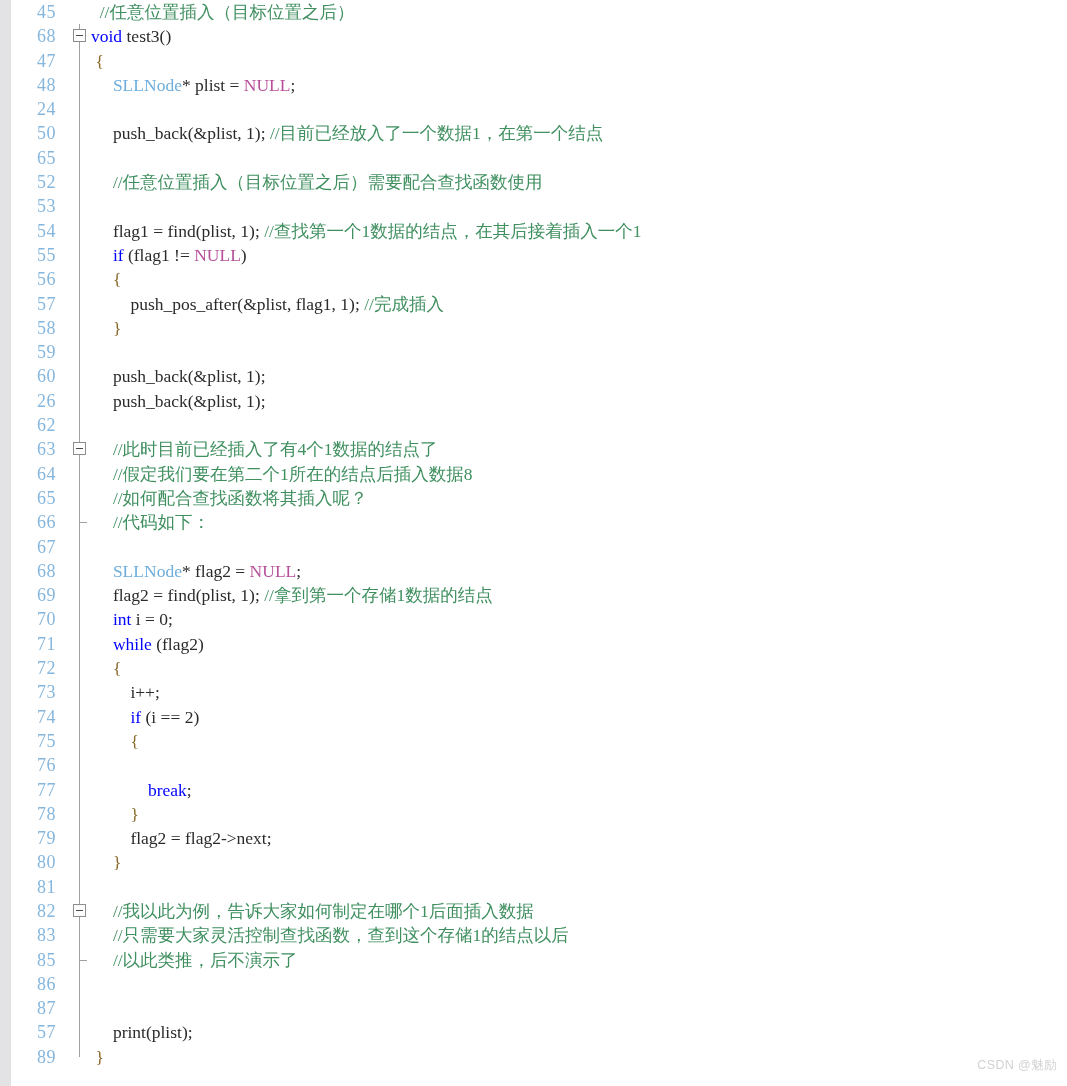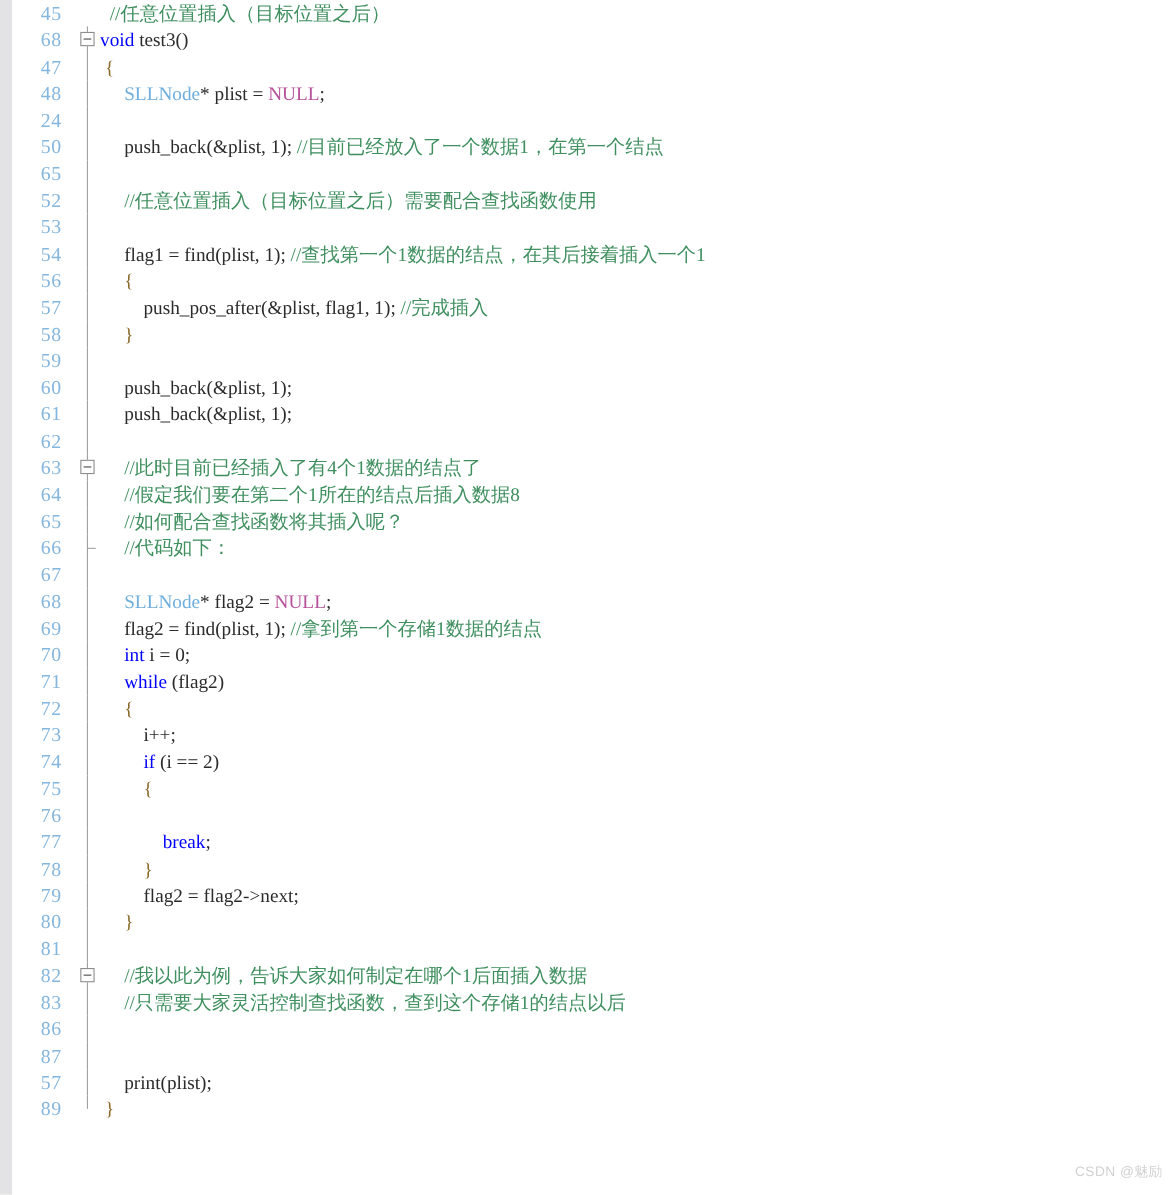--- a/index.html
+++ b/index.html
@@ -149,26 +149,27 @@
       <div class="line"><span class="lineno">45</span><span class="fold-col"></span><span class="code"><span class="plain">  </span><span class="cmt">//任意位置插入（目标位置之后）</span></span></div>
       <div class="line"><span class="lineno">68</span><span class="fold-col"><span class="fold-line"></span><span class="fold-box"></span></span><span class="code"><span class="kw">void</span><span class="plain"> test3()</span></span></div>
       <div class="line"><span class="lineno">47</span><span class="fold-col"><span class="fold-line"></span></span><span class="code"><span class="plain"> </span><span class="brace">{</span></span></div>
       <div class="line"><span class="lineno">48</span><span class="fold-col"><span class="fold-line"></span></span><span class="code"><span class="plain">     </span><span class="type">SLLNode</span><span class="plain">* plist = </span><span class="macro">NULL</span><span class="plain">;</span></span></div>
       <div class="line"><span class="lineno">24</span><span class="fold-col"><span class="fold-line"></span></span><span class="code"></span></div>
       <div class="line"><span class="lineno">50</span><span class="fold-col"><span class="fold-line"></span></span><span class="code"><span class="plain">     push_back(&amp;plist, 1); </span><span class="cmt">//目前已经放入了一个数据1，在第一个结点</span></span></div>
       <div class="line"><span class="lineno">65</span><span class="fold-col"><span class="fold-line"></span></span><span class="code"></span></div>
       <div class="line"><span class="lineno">52</span><span class="fold-col"><span class="fold-line"></span></span><span class="code"><span class="plain">     </span><span class="cmt">//任意位置插入（目标位置之后）需要配合查找函数使用</span></span></div>
       <div class="line"><span class="lineno">53</span><span class="fold-col"><span class="fold-line"></span></span></div>
       <div class="line"><span class="lineno">54</span><span class="fold-col"><span class="fold-line"></span></span><span class="code"><span class="plain">     flag1 = find(plist, 1); </span><span class="cmt">//查找第一个1数据的结点，在其后接着插入一个1</span></span></div>
+      <div class="line"><span class="lineno">55</span><span class="fold-col"><span class="fold-line"></span></span><span class="code"><span class="plain">     </span><span class="kw">if</span><span class="plain"> (flag1 != </span><span class="macro">NULL</span><span class="plain">)</span></span></div>
       <div class="line"><span class="lineno">56</span><span class="fold-col"><span class="fold-line"></span></span><span class="code"><span class="plain">     </span><span class="brace">{</span></span></div>
       <div class="line"><span class="lineno">57</span><span class="fold-col"><span class="fold-line"></span></span><span class="code"><span class="plain">         push_pos_after(&amp;plist, flag1, 1); </span><span class="cmt">//完成插入</span></span></div>
       <div class="line"><span class="lineno">58</span><span class="fold-col"><span class="fold-line"></span></span><span class="code"><span class="plain">     </span><span class="brace">}</span></span></div>
       <div class="line"><span class="lineno">59</span><span class="fold-col"><span class="fold-line"></span></span><span class="code"></span></div>
       <div class="line"><span class="lineno">60</span><span class="fold-col"><span class="fold-line"></span></span><span class="code"><span class="plain">     push_back(&amp;plist, 1);</span></span></div>
-      <div class="line"><span class="lineno">61</span><span class="fold-col"><span class="fold-line"></span></span><span class="code"><span class="plain">     push_back(&amp;plist, 1);</span></span></div>
+      <div class="line"><span class="lineno">26</span><span class="fold-col"><span class="fold-line"></span></span><span class="code"><span class="plain">     push_back(&amp;plist, 1);</span></span></div>
       <div class="line"><span class="lineno">62</span><span class="fold-col"><span class="fold-line"></span></span><span class="code"></span></div>
       <div class="line"><span class="lineno">63</span><span class="fold-col"><span class="fold-line"></span><span class="fold-box"></span></span><span class="code"><span class="plain">     </span><span class="cmt">//此时目前已经插入了有4个1数据的结点了</span></span></div>
       <div class="line"><span class="lineno">64</span><span class="fold-col"><span class="fold-line"></span></span><span class="code"><span class="plain">     </span><span class="cmt">//假定我们要在第二个1所在的结点后插入数据8</span></span></div>
       <div class="line"><span class="lineno">65</span><span class="fold-col"><span class="fold-line"></span></span><span class="code"><span class="plain">     </span><span class="cmt">//如何配合查找函数将其插入呢？</span></span></div>
       <div class="line"><span class="lineno">66</span><span class="fold-col"><span class="fold-line"></span><span class="fold-tick"></span></span><span class="code"><span class="plain">     </span><span class="cmt">//代码如下：</span></span></div>
       <div class="line"><span class="lineno">67</span><span class="fold-col"><span class="fold-line"></span></span><span class="code"></span></div>
       <div class="line"><span class="lineno">68</span><span class="fold-col"><span class="fold-line"></span></span><span class="code"><span class="plain">     </span><span class="type">SLLNode</span><span class="plain">* flag2 = </span><span class="macro">NULL</span><span class="plain">;</span></span></div>
       <div class="line"><span class="lineno">69</span><span class="fold-col"><span class="fold-line"></span></span><span class="code"><span class="plain">     flag2 = find(plist, 1); </span><span class="cmt">//拿到第一个存储1数据的结点</span></span></div>
       <div class="line"><span class="lineno">70</span><span class="fold-col"><span class="fold-line"></span></span><span class="code"><span class="plain">     </span><span class="kw">int</span><span class="plain"> i = 0;</span></span></div>
       <div class="line"><span class="lineno">71</span><span class="fold-col"><span class="fold-line"></span></span><span class="code"><span class="plain">     </span><span class="kw">while</span><span class="plain"> (flag2)</span></span></div>
@@ -177,20 +178,21 @@
       <div class="line"><span class="lineno">74</span><span class="fold-col"><span class="fold-line"></span></span><span class="code"><span class="plain">         </span><span class="kw">if</span><span class="plain"> (i == 2)</span></span></div>
       <div class="line"><span class="lineno">75</span><span class="fold-col"><span class="fold-line"></span></span><span class="code"><span class="plain">         </span><span class="brace">{</span></span></div>
       <div class="line"><span class="lineno">76</span><span class="fold-col"><span class="fold-line"></span></span></div>
       <div class="line"><span class="lineno">77</span><span class="fold-col"><span class="fold-line"></span></span><span class="code"><span class="plain">             </span><span class="kw">break</span><span class="plain">;</span></span></div>
       <div class="line"><span class="lineno">78</span><span class="fold-col"><span class="fold-line"></span></span><span class="code"><span class="plain">         </span><span class="brace">}</span></span></div>
       <div class="line"><span class="lineno">79</span><span class="fold-col"><span class="fold-line"></span></span><span class="code"><span class="plain">         flag2 = flag2-&gt;next;</span></span></div>
       <div class="line"><span class="lineno">80</span><span class="fold-col"><span class="fold-line"></span></span><span class="code"><span class="plain">     </span><span class="brace">}</span></span></div>
       <div class="line"><span class="lineno">81</span><span class="fold-col"><span class="fold-line"></span></span><span class="code"></span></div>
       <div class="line"><span class="lineno">82</span><span class="fold-col"><span class="fold-line"></span><span class="fold-box"></span></span><span class="code"><span class="plain">     </span><span class="cmt">//我以此为例，告诉大家如何制定在哪个1后面插入数据</span></span></div>
       <div class="line"><span class="lineno">83</span><span class="fold-col"><span class="fold-line"></span></span><span class="code"><span class="plain">     </span><span class="cmt">//只需要大家灵活控制查找函数，查到这个存储1的结点以后</span></span></div>
+      <div class="line"><span class="lineno">85</span><span class="fold-col"><span class="fold-line"></span><span class="fold-tick"></span></span><span class="code"><span class="plain">     </span><span class="cmt">//以此类推，后不演示了</span></span></div>
       <div class="line"><span class="lineno">86</span><span class="fold-col"><span class="fold-line"></span></span><span class="code"></span></div>
       <div class="line"><span class="lineno">87</span><span class="fold-col"><span class="fold-line"></span></span><span class="code"></span></div>
       <div class="line"><span class="lineno">57</span><span class="fold-col"><span class="fold-line"></span></span><span class="code"><span class="plain">     print(plist);</span></span></div>
       <div class="line"><span class="lineno">89</span><span class="fold-col"><span class="fold-line half-top"></span></span><span class="code"><span class="plain"> </span><span class="brace">}</span></span></div>
     </div>
 
   <div class="watermark">CSDN @魅励</div>
 
 </div>
 

